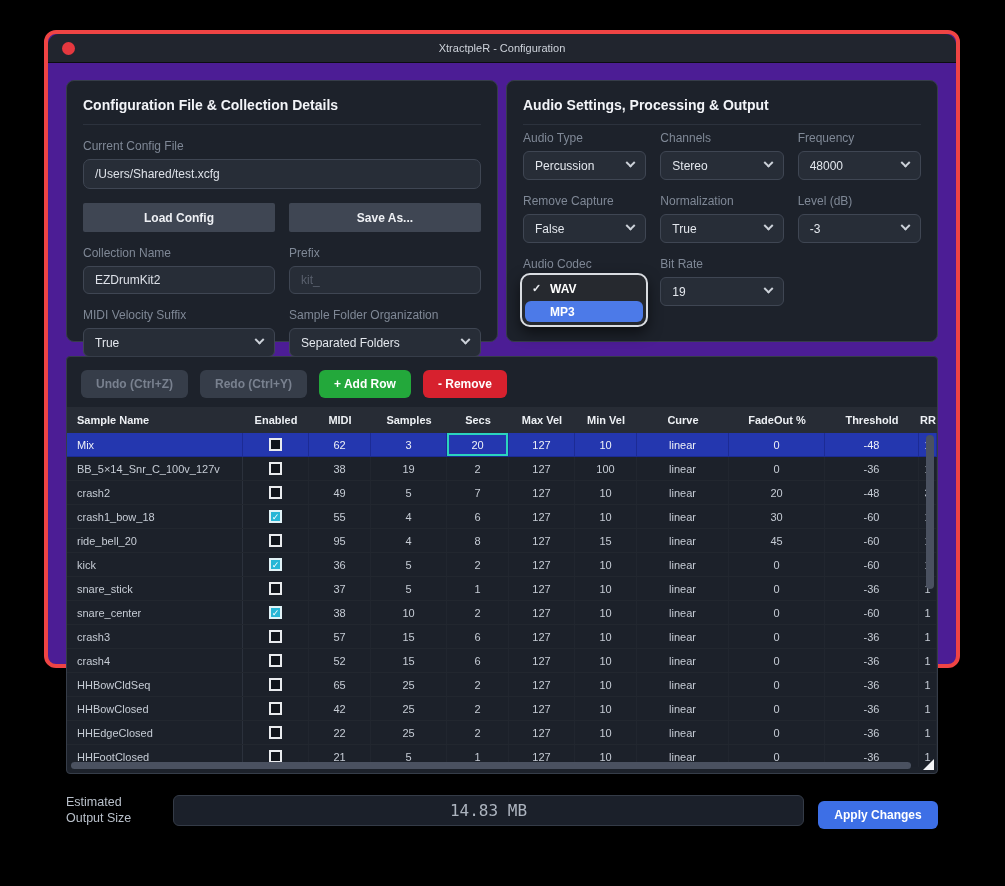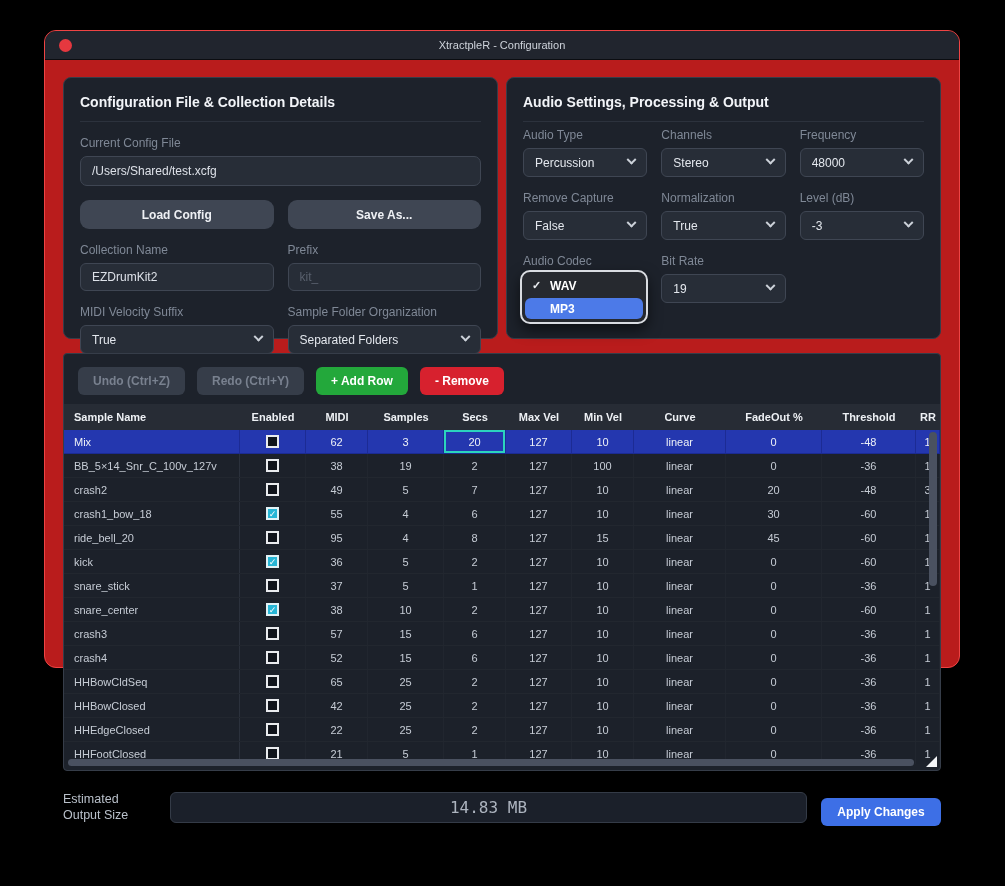--- a/index.html
+++ b/index.html
@@ -1,19 +1,19 @@
 <!DOCTYPE html>
 <html><head>
 <meta charset="utf-8">
 <style>
   * { margin: 0; padding: 0; box-sizing: border-box; }
   html, body { width: 1005px; height: 886px; background: #000; font-family: "Liberation Sans", sans-serif; overflow: hidden; }
 
   .window { position: absolute; left: 44px; top: 30px; width: 916px; height: 638px;
-    background: #b91c1c; border: 1px solid #ef4444; border-radius: 12px; }
+    background: #4c1d95; border: 4px solid #ef4444; border-radius: 12px; }
 
   .titlebar { position: relative; height: 29px; background: #21252e; border-radius: 11px 11px 0 0;
     display: flex; align-items: center; justify-content: center; border-bottom: 1px solid #0b0d11; }
   .titlebar .title { font-size: 11px; color: #cdd2da; }
   .traffic-dot { position: absolute; left: 14px; top: 8px; width: 13px; height: 13px; border-radius: 50%; background: #e5383f; }
 
   .content { padding: 17px 18px 14px; }
 
   .panels { display: flex; gap: 8px; }
   .panel { flex: 1; background: #1d222b; border: 1px solid #363d49; border-radius: 8px;
@@ -21,21 +21,21 @@
   .panel-title { font-size: 14px; font-weight: bold; color: #f2f4f8; padding: 4px 0 11px; border-bottom: 1px solid #2c323d; }
 
   .field-label { font-size: 12px; color: #7f8896; margin-bottom: 6px; }
   .text-input { width: 100%; height: 30px; background: #272d37; border: 1px solid #3f4653; border-radius: 7px;
     color: #dde1e8; font-size: 12px; padding: 0 11px; outline: none; font-family: "Liberation Sans", sans-serif; }
   .text-input::placeholder { color: #59606d; }
   .text-input.small { height: 28px; border-radius: 6px; }
 
   .mt14 { margin-top: 14px; }
   .btn-row { display: flex; gap: 14px; margin-top: 14px; }
-  .btn { flex: 1; height: 29px; background: #3f4653; border: none; border-radius: 9px;
+  .btn { flex: 1; height: 29px; background: #3f4653; border: none; border-radius: 2px;
     color: #eef0f4; font-weight: bold; font-size: 12px; font-family: "Liberation Sans", sans-serif; cursor: pointer; text-align: center; }
 
   .two-col { display: grid; grid-template-columns: 1fr 1fr; gap: 14px; margin-top: 14px; }
   .grid3 { display: grid; grid-template-columns: 1fr 1fr 1fr; gap: 14px; margin-top: 6px; }
 
   .select { height: 29px; background: #272d37; border: 1px solid #3f4653; border-radius: 6px;
     display: flex; align-items: center; justify-content: space-between; padding: 0 11px;
     font-size: 12px; color: #e3e7ed; cursor: pointer; }
   .chev { width: 7px; height: 7px; border-right: 2px solid #ccd1d9; border-bottom: 2px solid #ccd1d9;
     transform: rotate(45deg) translate(-2px,-2px); }

